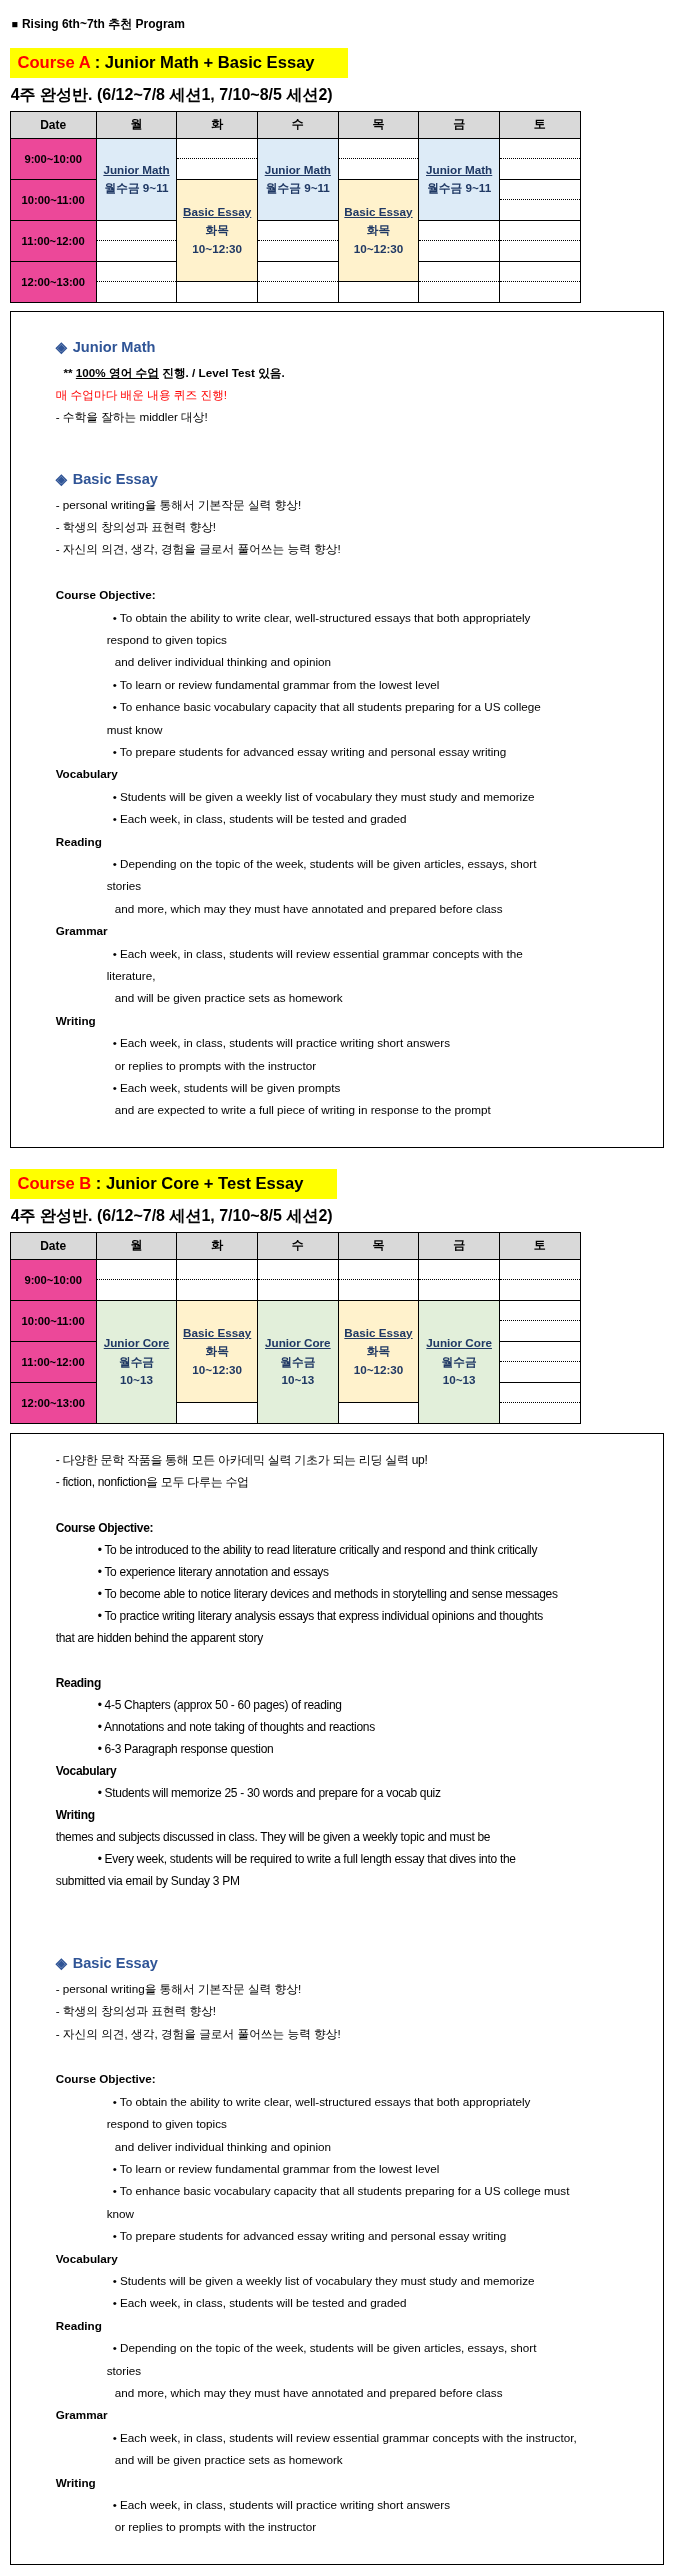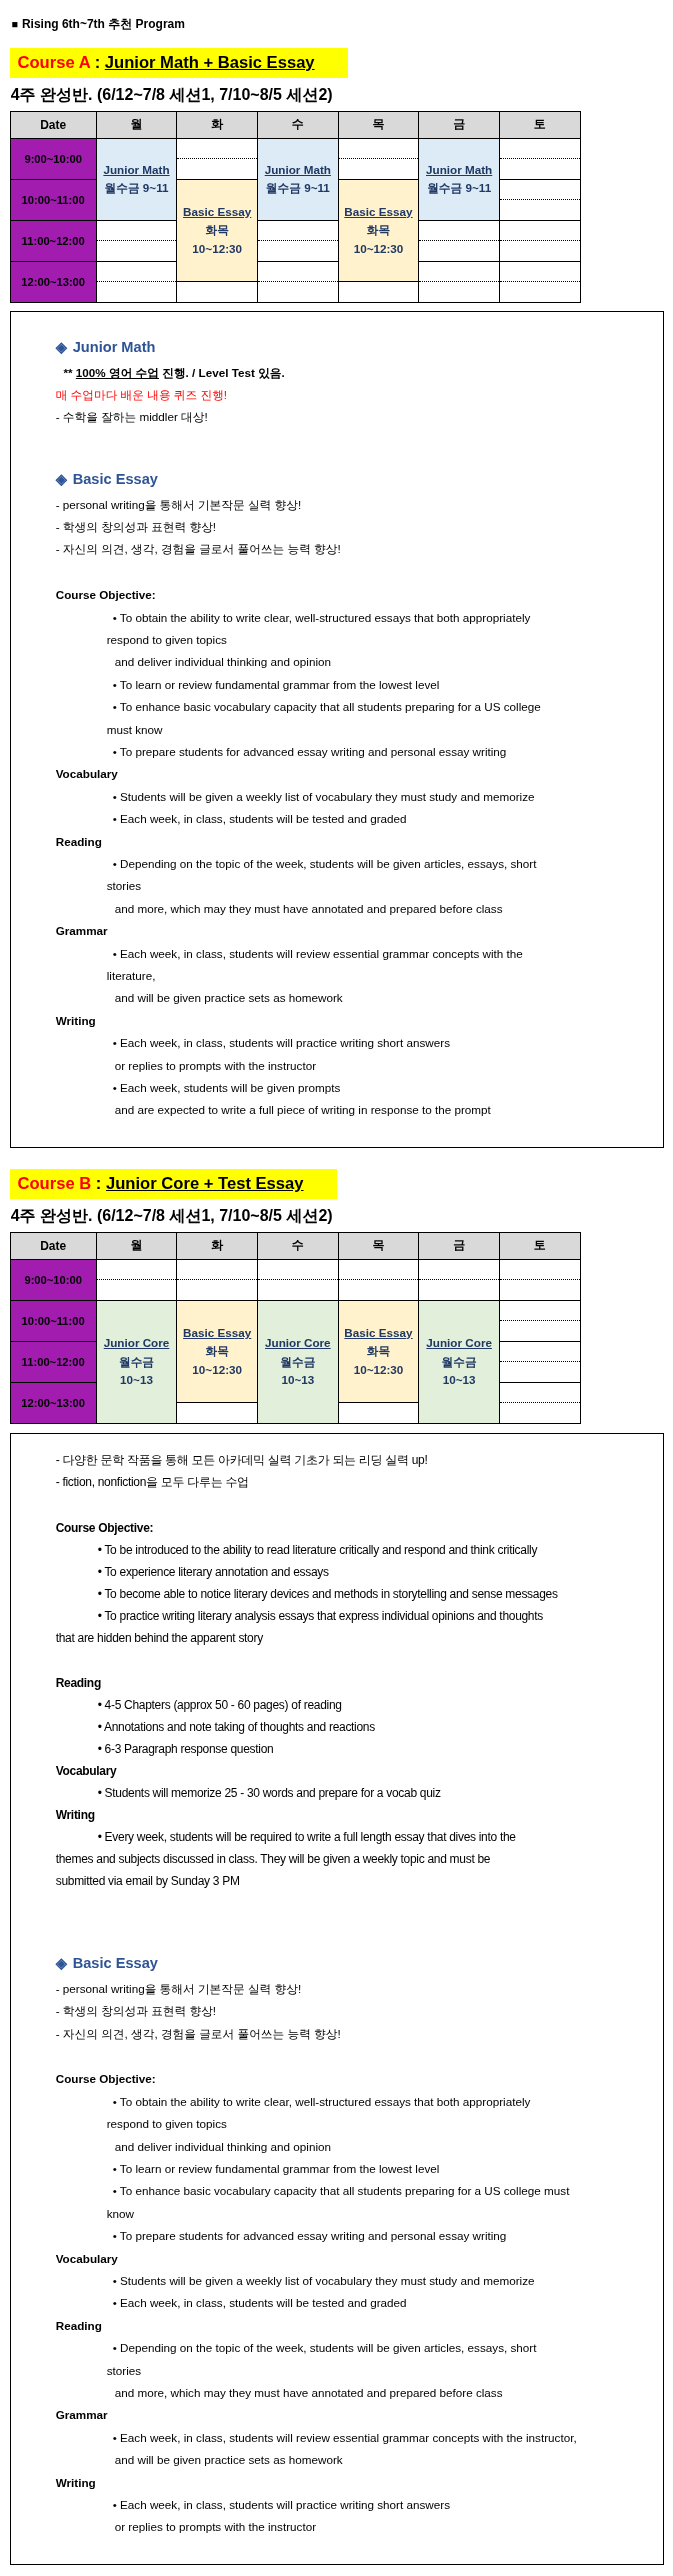--- a/index.html
+++ b/index.html
@@ -5,31 +5,31 @@
   html,body{margin:0;padding:0;background:#ffffff;}
   body{width:673px;font-family:"Liberation Sans",sans-serif;color:#000;}
   .page{padding:11.7px 8.8px 23.4px 9.7px;}
 
   .top-line{font-size:12px;font-weight:bold;margin:3.9px 0 15.6px 1.9px;}
   .sq{font-size:10.7px;margin-right:3.9px;}
 
   .course-title{display:inline-block;background:#FFFF00;font-weight:bold;font-size:16.6px;
     padding:4.9px 33px 4.9px 7.8px;margin:0 0 6.8px 0;}
   .red{color:#FF0000;}
-  .title-name{text-decoration:underline;}
+  .title-name{}
 
   .subtitle{font-weight:bold;font-size:16px;margin:0 0 4.9px 1px;}
 
   table.timetable{width:571px;border:1.9px solid #000;border-collapse:collapse;table-layout:fixed;}
   .timetable col.c-date{width:86px;}
   .timetable th{background:#D9D9D9;font-size:12px;font-weight:bold;height:24px;
     border:1px solid #000;border-bottom:1.9px solid #000;text-align:center;}
   .timetable td{padding:0;text-align:center;font-size:10.7px;overflow:hidden;}
   tr.hh>td{height:19.5px;}
-  td.date-cell{background:#a21caf;font-weight:bold;font-size:11.2px;
+  td.date-cell{background:#ec4899;font-weight:bold;font-size:11.2px;
     border:1px solid #000;}
   td.e{border-left:1px solid #000;border-right:1px solid #000;}
   tr.half td.e{border-bottom:1px dotted #000;}
   tr.hour td.e{border-bottom:1px solid #000;}
   td.slot{border:1px solid #000;font-weight:bold;color:#1F3864;font-size:11.7px;line-height:18.5px;vertical-align:middle;}
   td.slot .t{text-decoration:underline;display:block;}
   td.slot span{display:block;}
   .bg-math{background:#DDEBF7;}
   .bg-essay{background:#FFF2CC;}
   .bg-core{background:#E2EFDA;}
@@ -318,22 +318,22 @@
         <div class="ln ind-e">• To practice writing literary analysis essays that express individual opinions and thoughts</div>
         <div class="ln">that are hidden behind the apparent story</div>
 
         <div class="ln bold gap-md">Reading</div>
         <div class="ln ind-e">• 4-5 Chapters (approx 50 - 60 pages) of reading</div>
         <div class="ln ind-e">• Annotations and note taking of thoughts and reactions</div>
         <div class="ln ind-e">• 6-3 Paragraph response question</div>
         <div class="ln bold">Vocabulary</div>
         <div class="ln ind-e">• Students will memorize 25 - 30 words and prepare for a vocab quiz</div>
         <div class="ln bold">Writing</div>
+        <div class="ln">themes and subjects discussed in class. They will be given a weekly topic and must be</div>
         <div class="ln ind-e">• Every week, students will be required to write a full length essay that dives into the</div>
-        <div class="ln">themes and subjects discussed in class. They will be given a weekly topic and must be</div>
         <div class="ln">submitted via email by Sunday 3 PM</div>
       </div>
 
       <div class="sec-h gap-xl">
         <span class="dia">◈</span><span>Basic Essay</span>
       </div>
       <div class="ln">- personal writing을 통해서 기본작문 실력 향상!</div>
       <div class="ln">- 학생의 창의성과 표현력 향상!</div>
       <div class="ln">- 자신의 의견, 생각, 경험을 글로서 풀어쓰는 능력 향상!</div>
 

